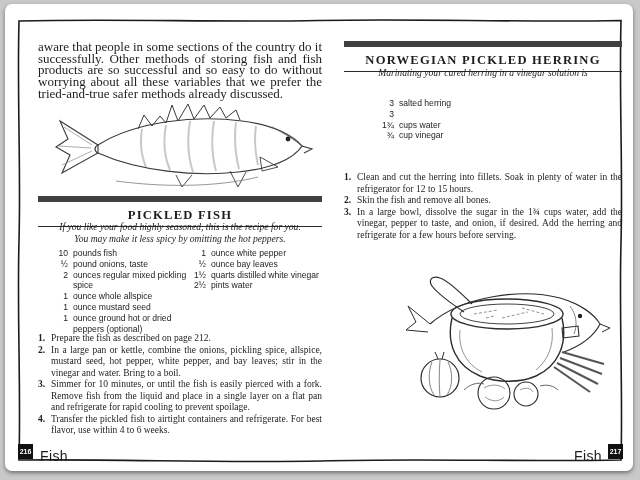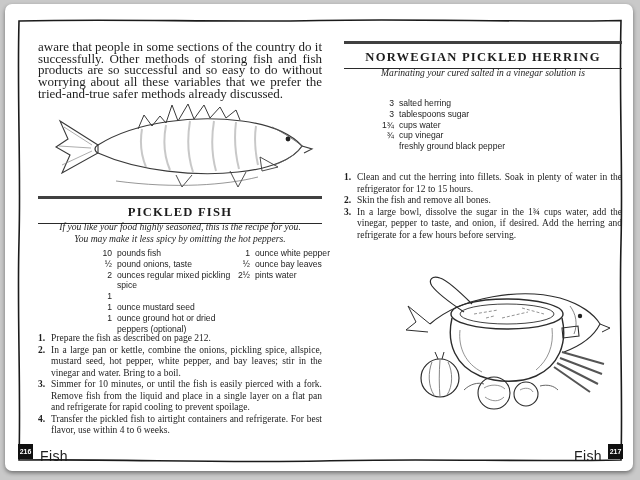--- a/index.html
+++ b/index.html
@@ -17,34 +17,34 @@
   }
   .frame{position:absolute;left:15px;top:17px;width:610px;height:447px;pointer-events:none;}
   
   .col{position:absolute;top:0;height:480px;}
   .col-left{left:38px;width:284px;}
   .col-right{left:344px;width:278px;}
   .block{position:absolute;left:0;width:100%;}
   
   .bodytext{font-size:13px;line-height:11.7px;text-align:justify;}
   .recipe-head{
-    border-top:3px solid #404040;border-bottom:1px solid #2a2a2a;
+    border-top:6px solid #404040;border-bottom:1px solid #2a2a2a;
     text-align:center;padding:3px 0 3px 0;
   }
   .recipe-title{
     font-weight:bold;font-size:12.6px;letter-spacing:1.2px;
     font-family:"Liberation Serif", serif;
   }
   .tagline{font-style:italic;font-size:9.6px;line-height:11.6px;text-align:center;}
   .ingredients{font-family:"Liberation Sans", sans-serif;font-size:8.6px;line-height:10.8px;}
   .ing-row{display:flex;}
   .ing-qty{width:16px;flex:none;text-align:right;margin-right:5px;}
   .ing-item{flex:1;}
   .ing-cols{display:flex;}
-  .ing-col1{width:138px;flex:none;margin-left:44px;}
+  .ing-col1{width:138px;flex:none;}
   .ing-col2{width:146px;flex:none;}
   .steps{font-size:9.5px;line-height:11.5px;}
   .step{display:flex;}
   .step-num{width:13px;flex:none;font-weight:bold;}
   .step-txt{flex:1;text-align:justify;}
   
   .pagenum-box{
     position:absolute;width:15px;height:15px;background:#101010;
     color:#ffffff;font-family:"Liberation Sans", sans-serif;font-weight:bold;
     font-size:7px;line-height:15px;text-align:center;
@@ -123,40 +123,45 @@
       <div class="ing-row">
         <span class="ing-qty">½</span>
         <span class="ing-item">pound onions, taste</span>
       </div>
       <div class="ing-row">
         <span class="ing-qty">2</span>
         <span class="ing-item">ounces regular mixed pickling spice</span>
       </div>
       <div class="ing-row">
         <span class="ing-qty">1</span>
+        <span class="ing-item">ounce whole allspice</span>
       </div>
       <div class="ing-row">
         <span class="ing-qty">1</span>
         <span class="ing-item">ounce mustard seed</span>
       </div>
       <div class="ing-row">
         <span class="ing-qty">1</span>
         <span class="ing-item">ounce ground hot or dried peppers (optional)</span>
       </div>
     </div>
     <div class="ing-col2">
       <div class="ing-row">
         <span class="ing-qty">1</span>
         <span class="ing-item">ounce white pepper</span>
       </div>
       <div class="ing-row">
         <span class="ing-qty">½</span>
         <span class="ing-item">ounce bay leaves</span>
       </div>
       <div class="ing-row">
+        <span class="ing-qty">1½</span>
+        <span class="ing-item">quarts distilled white vinegar</span>
+      </div>
+      <div class="ing-row">
         <span class="ing-qty">2½</span>
         <span class="ing-item">pints water</span>
       </div>
     </div>
   </div>
 
   <div class="block steps" style="top:333px;">
     <div class="step">
       <span class="step-num">1.</span>
       <span class="step-txt">Prepare the fish as described on page 212.</span>
@@ -176,43 +181,38 @@
   </div>
 </div>
 
 <div class="col col-right">
 
   <div class="block recipe-head" style="top:41px;">
     <span class="recipe-title">NORWEGIAN PICKLED HERRING</span>
   </div>
 
   <div class="block tagline" style="top:67px;">
-    <div>Marinating your cured salted in a vinegar solution is</div>
+    <div>Marinating your cured herring in a vinegar solution is</div>
   </div>
 
   <div class="block ingredients" style="top:98px;left:34px;width:200px;">
     <div class="ing-row">
       <span class="ing-qty">3</span>
       <span class="ing-item">salted herring</span>
     </div>
     <div class="ing-row">
       <span class="ing-qty">3</span>
-      <span class="ing-item">tablespoons sugar</span>
     </div>
     <div class="ing-row">
       <span class="ing-qty">1¾</span>
       <span class="ing-item">cups water</span>
     </div>
     <div class="ing-row">
       <span class="ing-qty">¾</span>
       <span class="ing-item">cup vinegar</span>
-    </div>
-    <div class="ing-row">
-      <span class="ing-qty"></span>
-      <span class="ing-item">freshly ground black pepper</span>
     </div>
     <div class="ing-row">
       <span class="ing-qty"></span>
     </div>
   </div>
 
   <div class="block steps" style="top:172px;">
     <div class="step">
       <span class="step-num">1.</span>
       <span class="step-txt">Clean and cut the herring into fillets. Soak in plenty of water in the refrigerator for 12 to 15 hours.</span>

